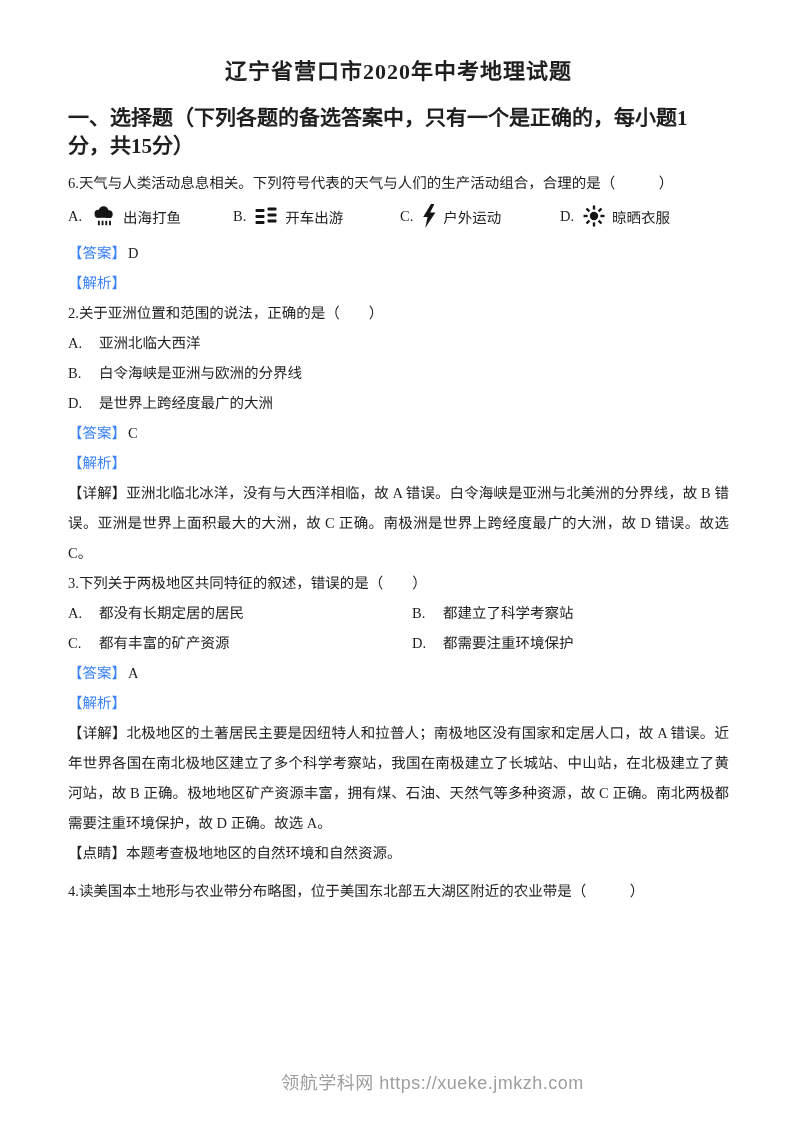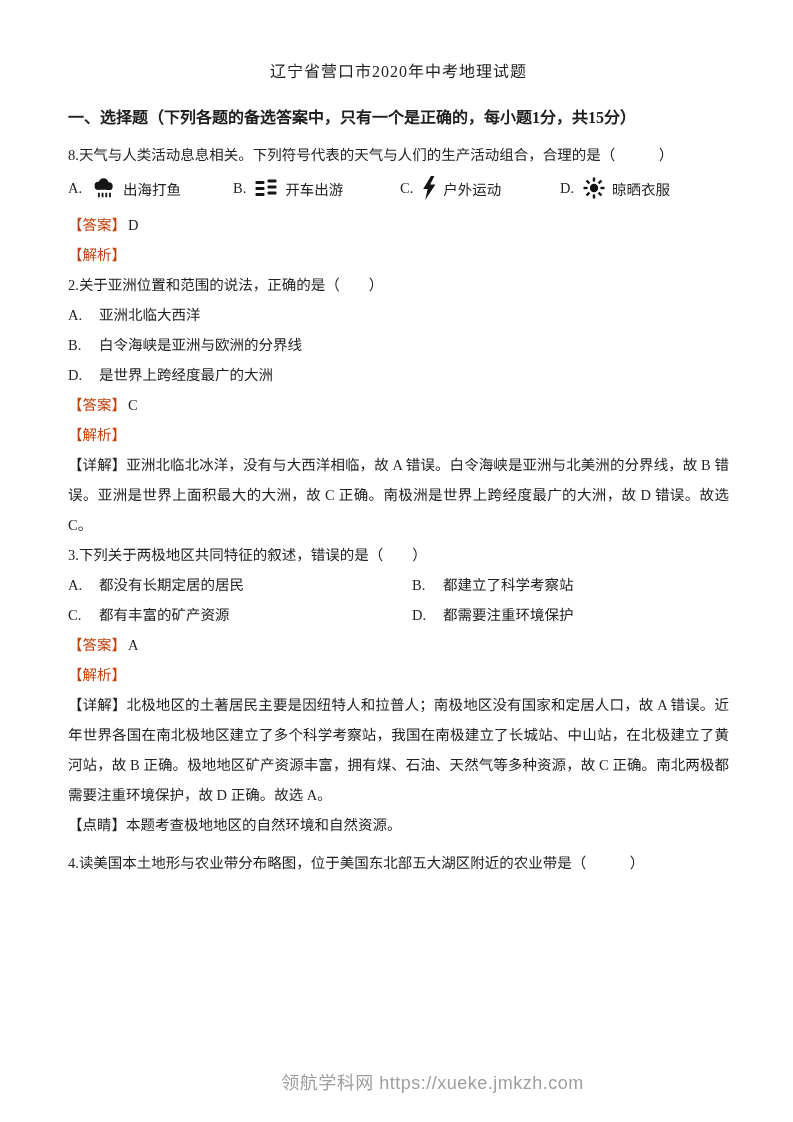--- a/index.html
+++ b/index.html
@@ -6,29 +6,29 @@
   body {
     width: 793px; height: 1122px;
     background: #ffffff;
     color: #1f1f1f;
     font-family: "Liberation Serif", "DejaVu Serif", serif;
     position: relative;
     overflow: hidden;
   }
   .sheet { padding: 56px 64px 0 68px; }
   h1.title {
-    font-size: 16px; font-weight: normal; text-align: center;
+    font-size: 22px; font-weight: bold; text-align: center;
     margin: 0 0 16px; line-height: 32px; letter-spacing: 1px;
   }
   h2.section {
-    font-size: 16px; font-weight: bold;
+    font-size: 21px; font-weight: bold;
     margin: 0 0 8px; line-height: 28px;
   }
   p { margin: 0; font-size: 14.5px; line-height: 30px; }
-  .blue { color: #c2410c; }
+  .blue { color: #3b82f6; }
   .detail { text-align: justify; }
   .ans-letter { padding-left: 2px; }
 
   
   .opt-row {
     display: flex; align-items: center;
     height: 34px; margin: 1px 0 5px; font-size: 14.5px;
   }
   .opt-row .opt { display: flex; align-items: center; }
   .opt-row .opt .letter { margin-right: 9px; }
@@ -57,21 +57,21 @@
 </style>
 </head>
 <body>
 
 <main class="sheet">
 
   <h1 class="title">辽宁省营口市2020年中考地理试题</h1>
   <h2 class="section">一、选择题（下列各题的备选答案中，只有一个是正确的，每小题1分，共15分）</h2>
 
   <section>
-    <p class="stem">8.天气与人类活动息息相关。下列符号代表的天气与人们的生产活动组合，合理的是（　　　）</p>
+    <p class="stem">6.天气与人类活动息息相关。下列符号代表的天气与人们的生产活动组合，合理的是（　　　）</p>
 
     <div class="opt-row">
       <div class="opt w1">
         <span class="letter">A.</span>
         <span class="icon">
           <svg width="25" height="24" viewBox="0 0 27 24">
             <g fill="#151515">
               <circle cx="8" cy="9.5" r="4.2"></circle>
               <circle cx="13.6" cy="7" r="5.4"></circle>
               <circle cx="19.2" cy="10" r="4.2"></circle>

